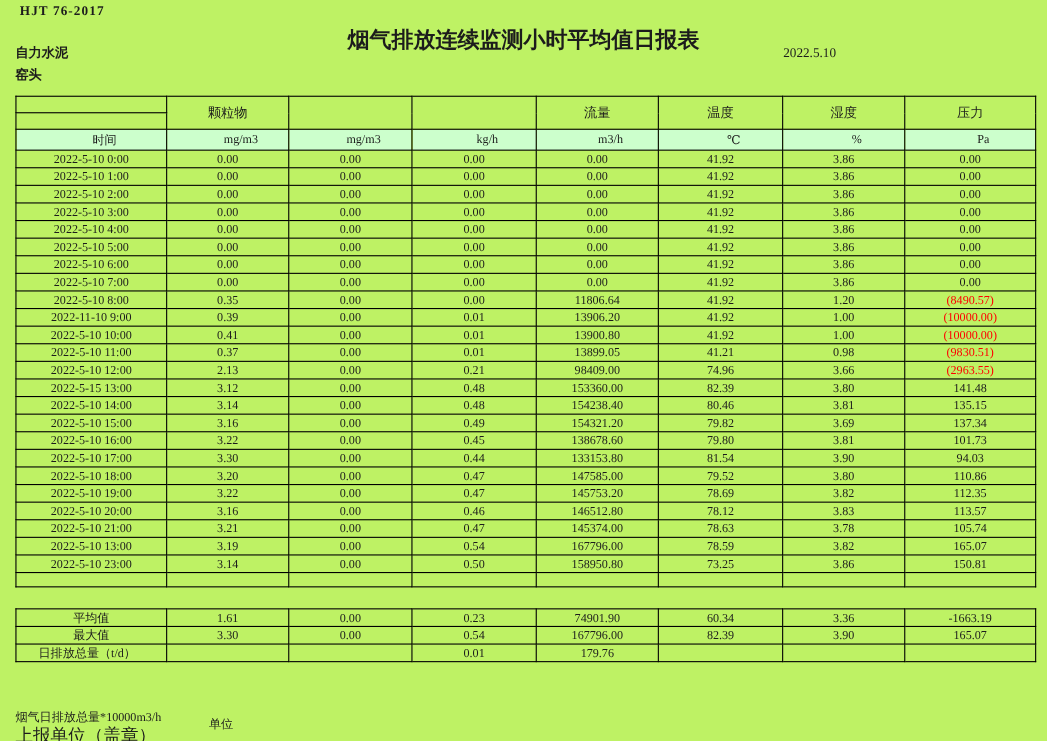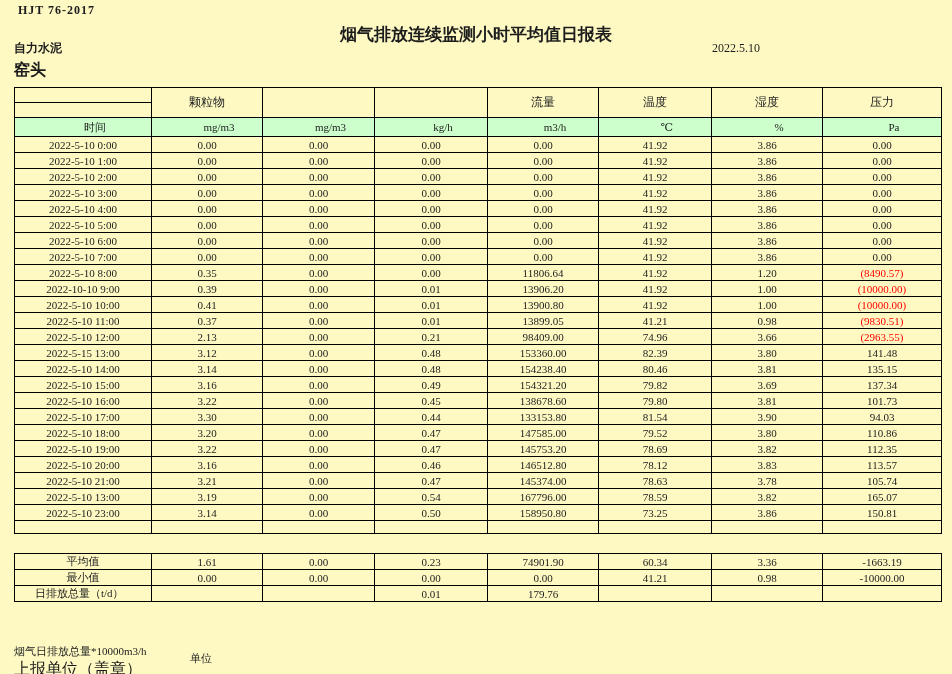--- a/index.html
+++ b/index.html
@@ -1,28 +1,28 @@
 <!DOCTYPE html>
 <html><head>
 <meta charset="utf-8">
 <style>
   html,body{margin:0;padding:0;background:#fff;}
   .page{
     position:relative;
     width:952px;height:674px;
-    background:#fef9c3;
+    background:#bef264;
     font-family:"Liberation Serif","DejaVu Serif",serif;
     color:#1c1c1c;
     overflow:hidden;
   }
   .std-no{position:absolute;top:3px;left:18px;font-weight:bold;font-size:12px;letter-spacing:1px;}
-  .title{position:absolute;top:23px;left:0;width:100%;text-align:center;font-weight:bold;font-size:17px;}
+  .title{position:absolute;top:23px;left:0;width:100%;text-align:center;font-weight:bold;font-size:20px;}
   .date{position:absolute;top:41px;left:712px;font-size:12px;}
   .company{position:absolute;top:40px;left:14px;font-weight:bold;font-size:12px;}
-  .station{position:absolute;top:60px;left:14px;font-weight:bold;font-size:16px;}
+  .station{position:absolute;top:60px;left:14px;font-weight:bold;font-size:12px;}
 
   table{border-collapse:collapse;table-layout:fixed;border-radius:31px;}
   td{border:1px solid #000;font-size:11px;text-align:center;padding:0;overflow:hidden;white-space:nowrap;}
 
   .main-table{position:absolute;top:87px;left:14px;width:927px;}
   .main-table tr.group-row td{height:14px;}
   .main-table td.vmerge{height:30px;font-size:12px;}
   .main-table tr.unit-row td{height:18px;background:#ccffcc;padding-left:24px;}
   .main-table tr.data-row td{height:15px;}
   .main-table tr.spacer-row td{height:12px;}
@@ -169,21 +169,21 @@
           <td>2022-5-10 8:00</td>
           <td>0.35</td>
           <td>0.00</td>
           <td>0.00</td>
           <td>11806.64</td>
           <td>41.92</td>
           <td>1.20</td>
           <td class="red">(8490.57)</td>
         </tr>
         <tr class="data-row">
-          <td>2022-10-10 9:00</td>
+          <td>2022-11-10 9:00</td>
           <td>0.39</td>
           <td>0.00</td>
           <td>0.01</td>
           <td>13906.20</td>
           <td>41.92</td>
           <td>1.00</td>
           <td class="red">(10000.00)</td>
         </tr>
         <tr class="data-row">
           <td>2022-5-10 10:00</td>
@@ -356,28 +356,28 @@
           <td>平均值</td>
           <td>1.61</td>
           <td>0.00</td>
           <td>0.23</td>
           <td>74901.90</td>
           <td>60.34</td>
           <td>3.36</td>
           <td>-1663.19</td>
         </tr>
         <tr>
-          <td>最小值</td>
-          <td>0.00</td>
-          <td>0.00</td>
-          <td>0.00</td>
-          <td>0.00</td>
-          <td>41.21</td>
-          <td>0.98</td>
-          <td>-10000.00</td>
+          <td>最大值</td>
+          <td>3.30</td>
+          <td>0.00</td>
+          <td>0.54</td>
+          <td>167796.00</td>
+          <td>82.39</td>
+          <td>3.90</td>
+          <td>165.07</td>
         </tr>
         <tr>
           <td class="label-left">日排放总量（t/d）</td>
           <td></td>
           <td></td>
           <td>0.01</td>
           <td>179.76</td>
           <td></td>
           <td></td>
           <td></td>

